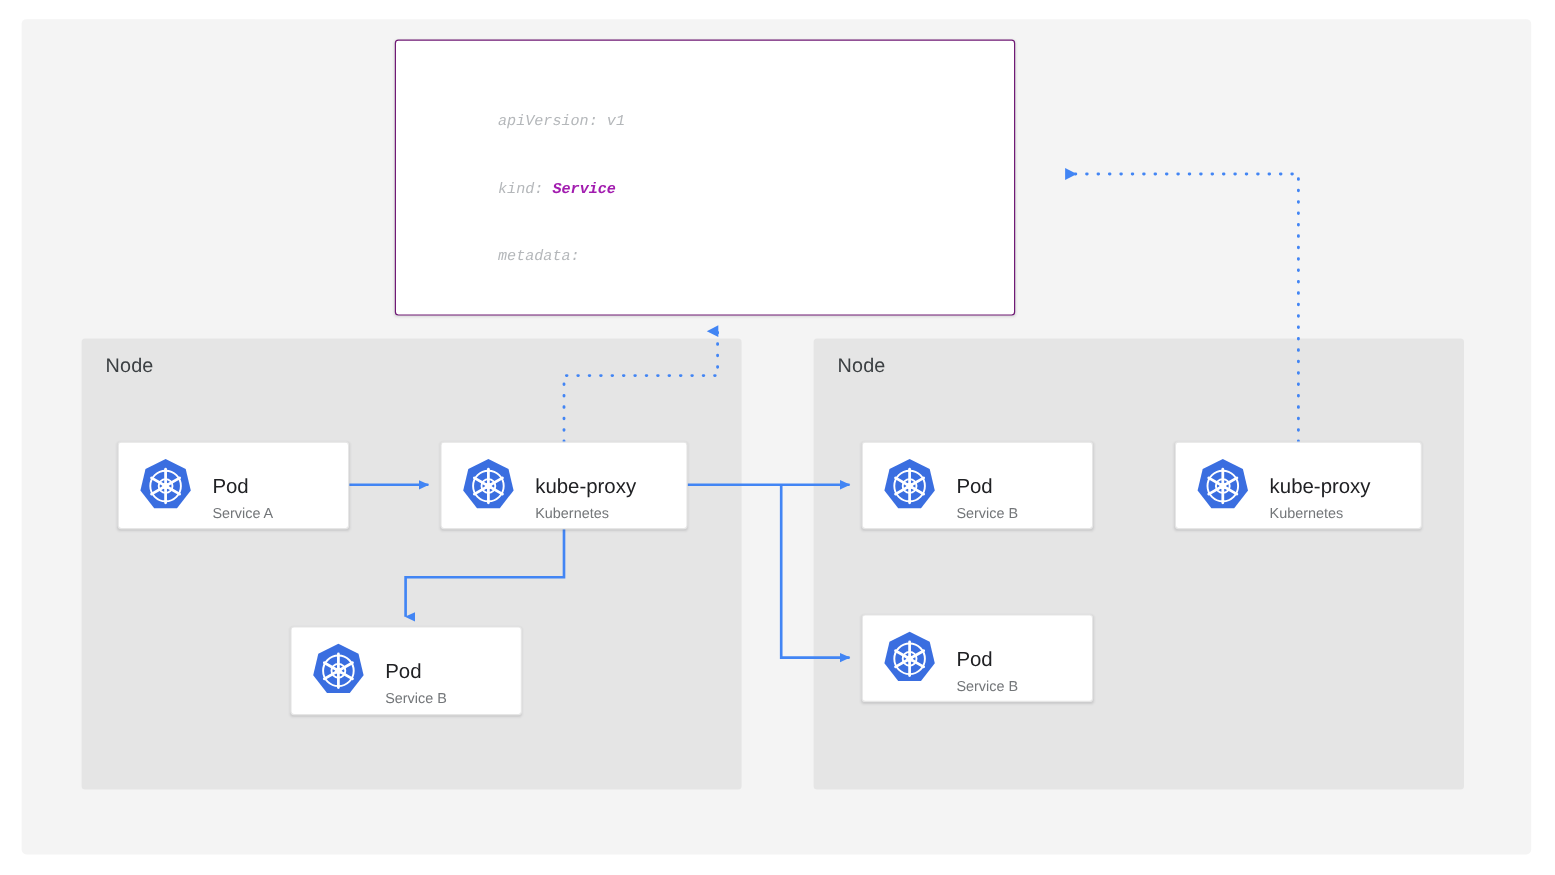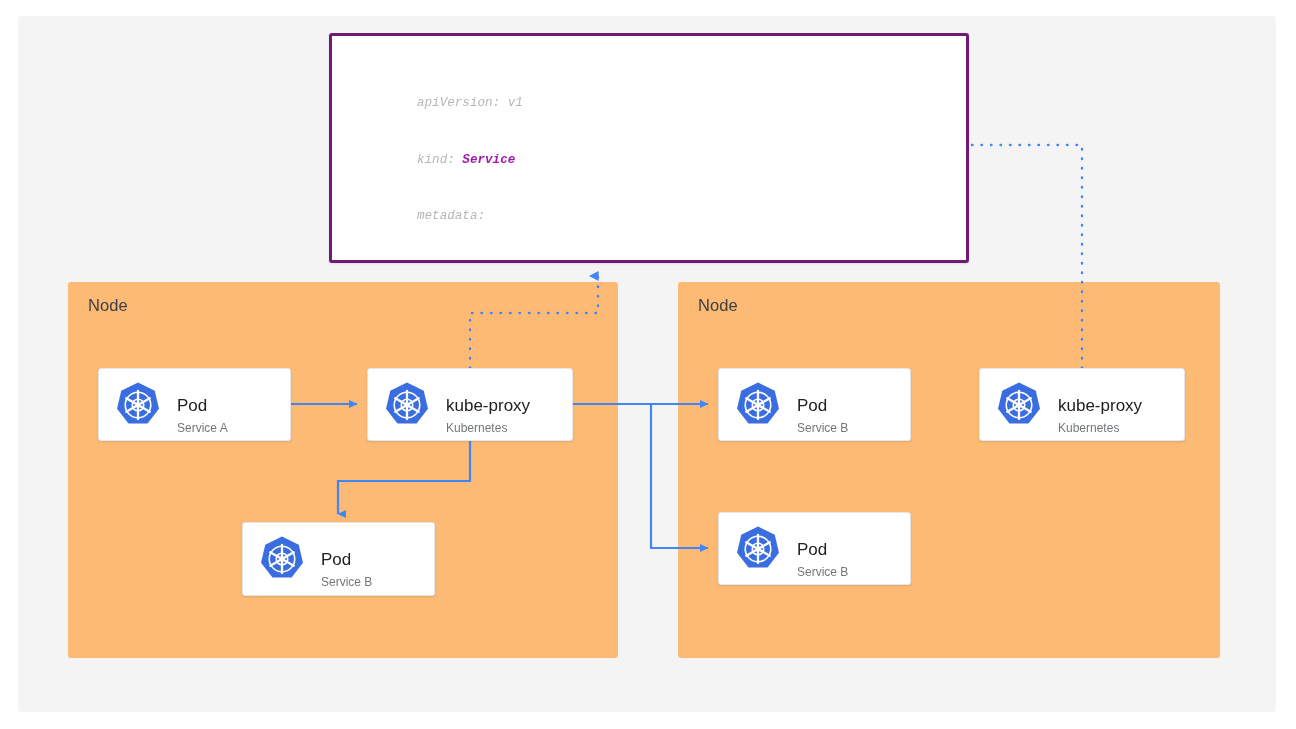--- a/index.html
+++ b/index.html
@@ -28,41 +28,41 @@
     top: 16px;
     width: 1258px;
     height: 696px;
     background: #f4f4f4;
     border-radius: 4px;
   }
 
   
   .node-box {
     position: absolute;
-    background: #fdba74;
+    background: #e5e5e5;
     border-radius: 3px;
   }
   .node-label {
     position: absolute;
     left: 20px;
     top: 14px;
     font-size: 16.5px;
     color: #3c4043;
     letter-spacing: 0.1px;
   }
 
   
   .yaml-card {
     position: absolute;
     left: 329px;
     top: 33px;
-    width: 640px;
+    width: 517px;
     height: 230px;
     background: #ffffff;
-    border: 3px solid #701a75;
+    border: 1px solid #701a75;
     border-radius: 3px;
     box-shadow: 0 1px 2px rgba(60,64,67,0.14);
     box-sizing: border-box;
     overflow: hidden;
   }
   .yaml-inner {
     position: absolute;
     left: 85px;
     top: 21px;
     font-family: "Liberation Mono", "DejaVu Sans Mono", monospace;

